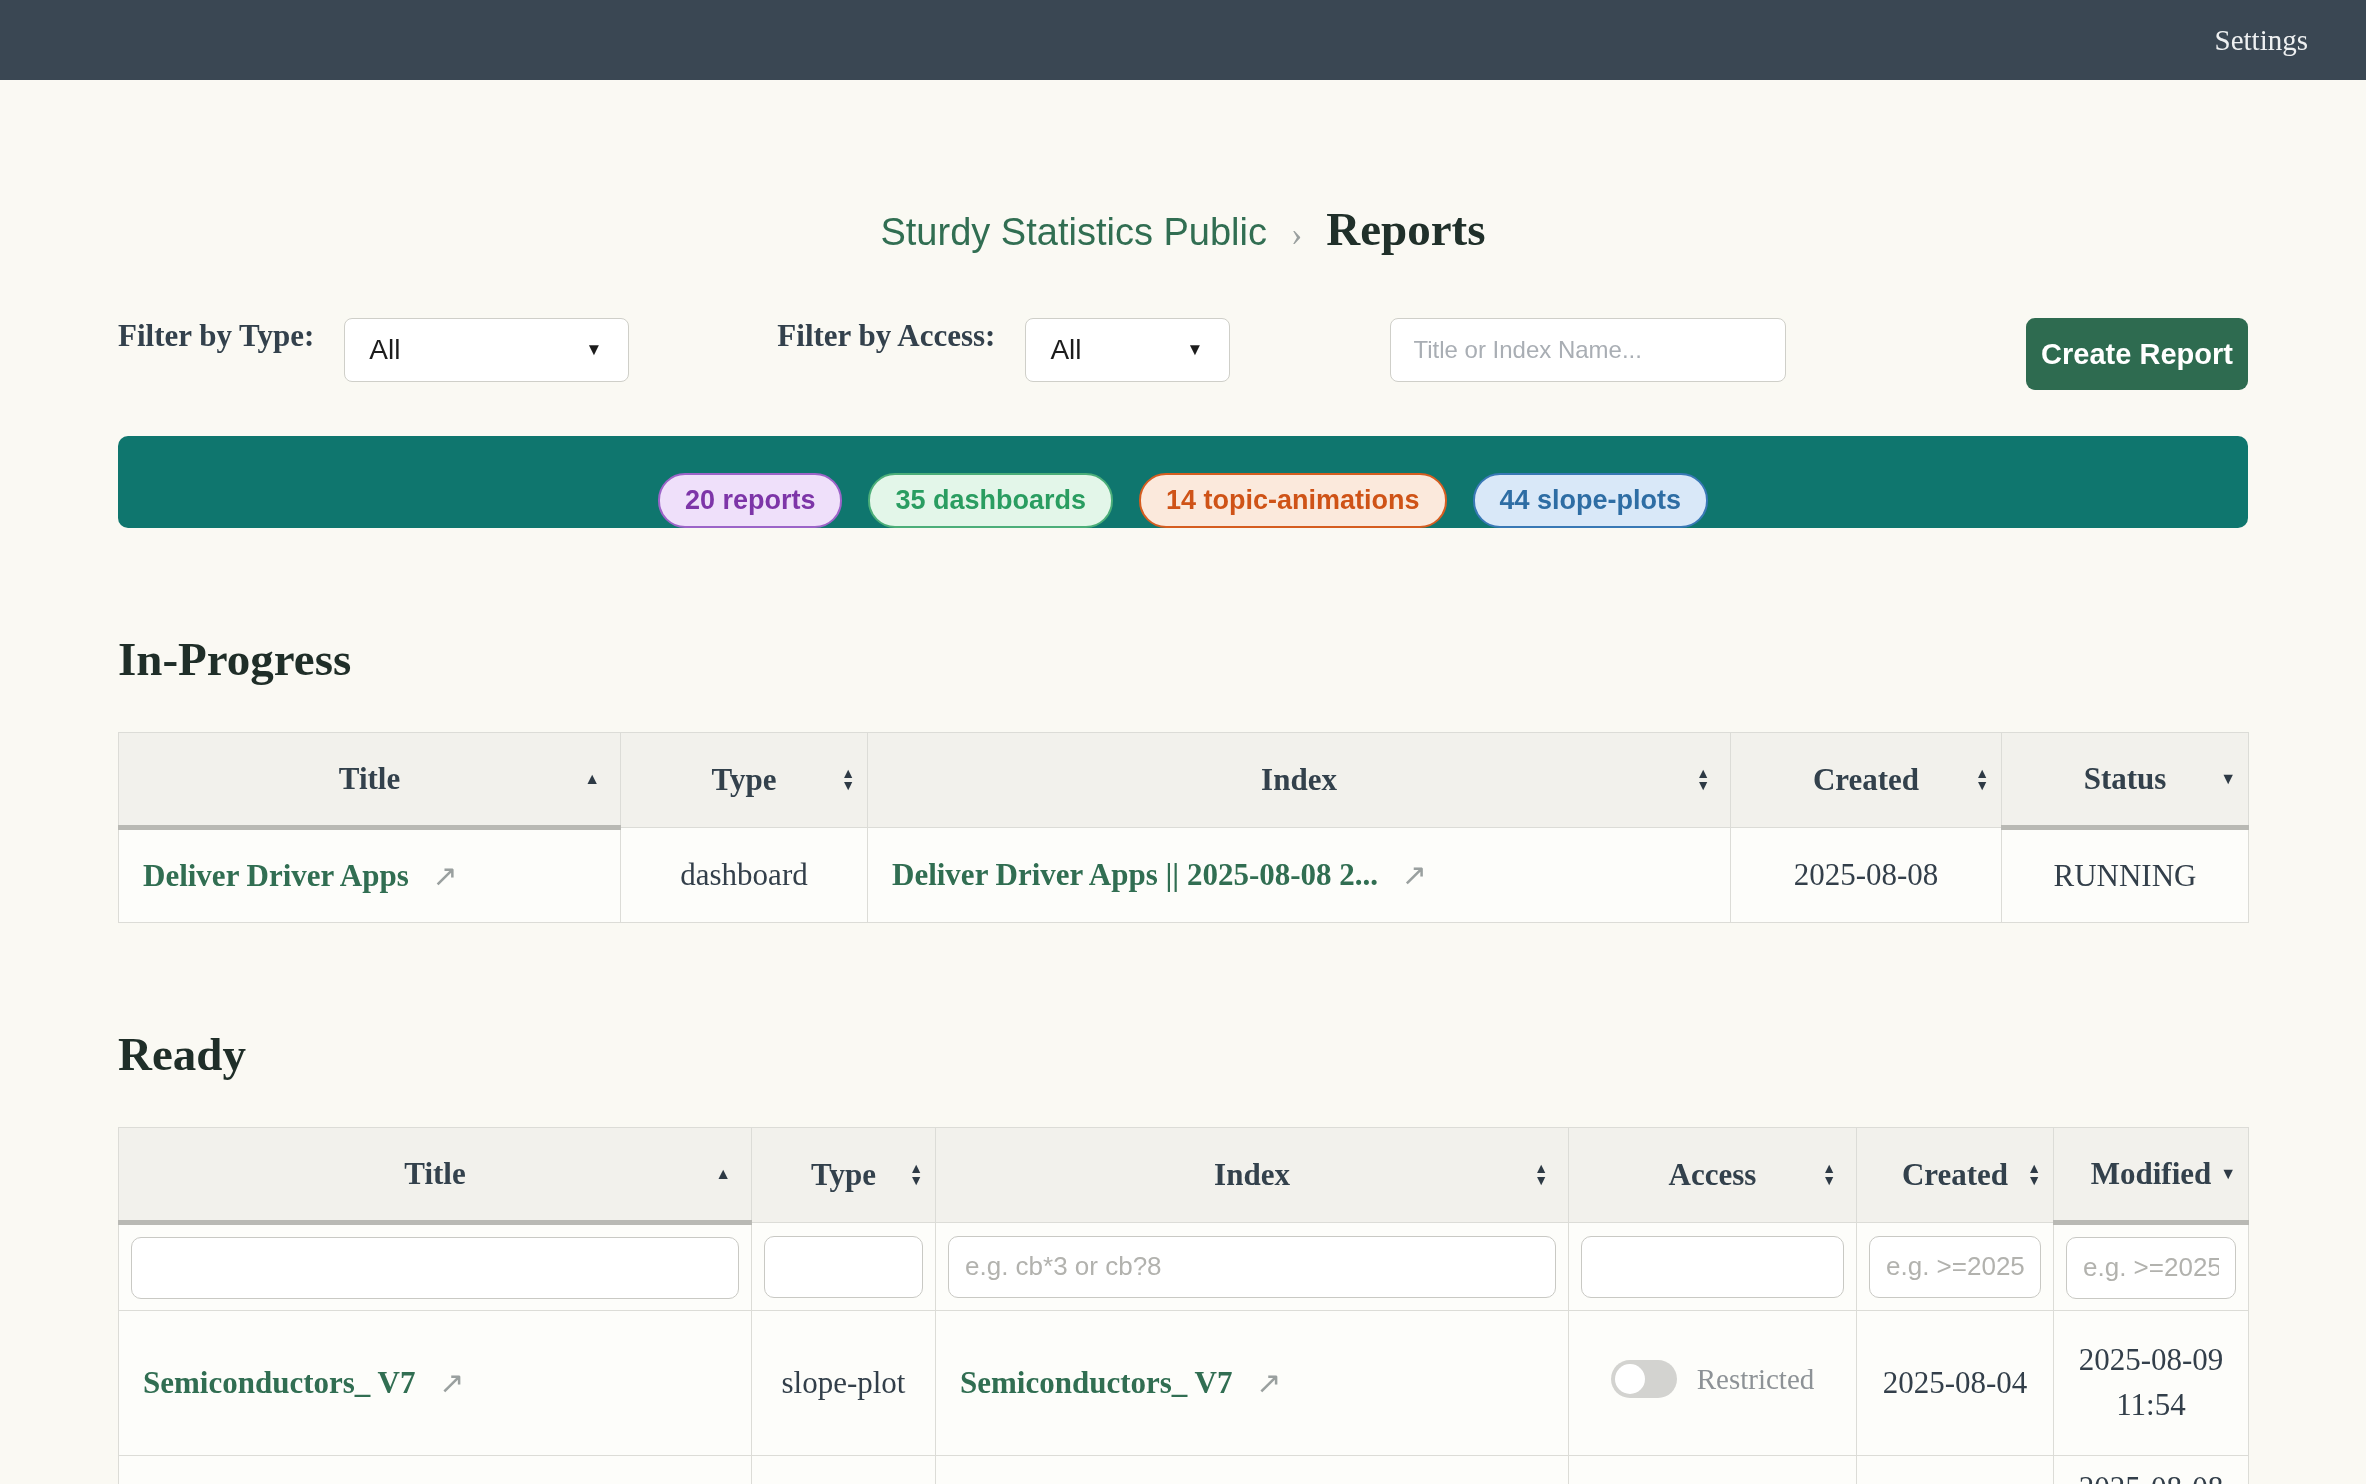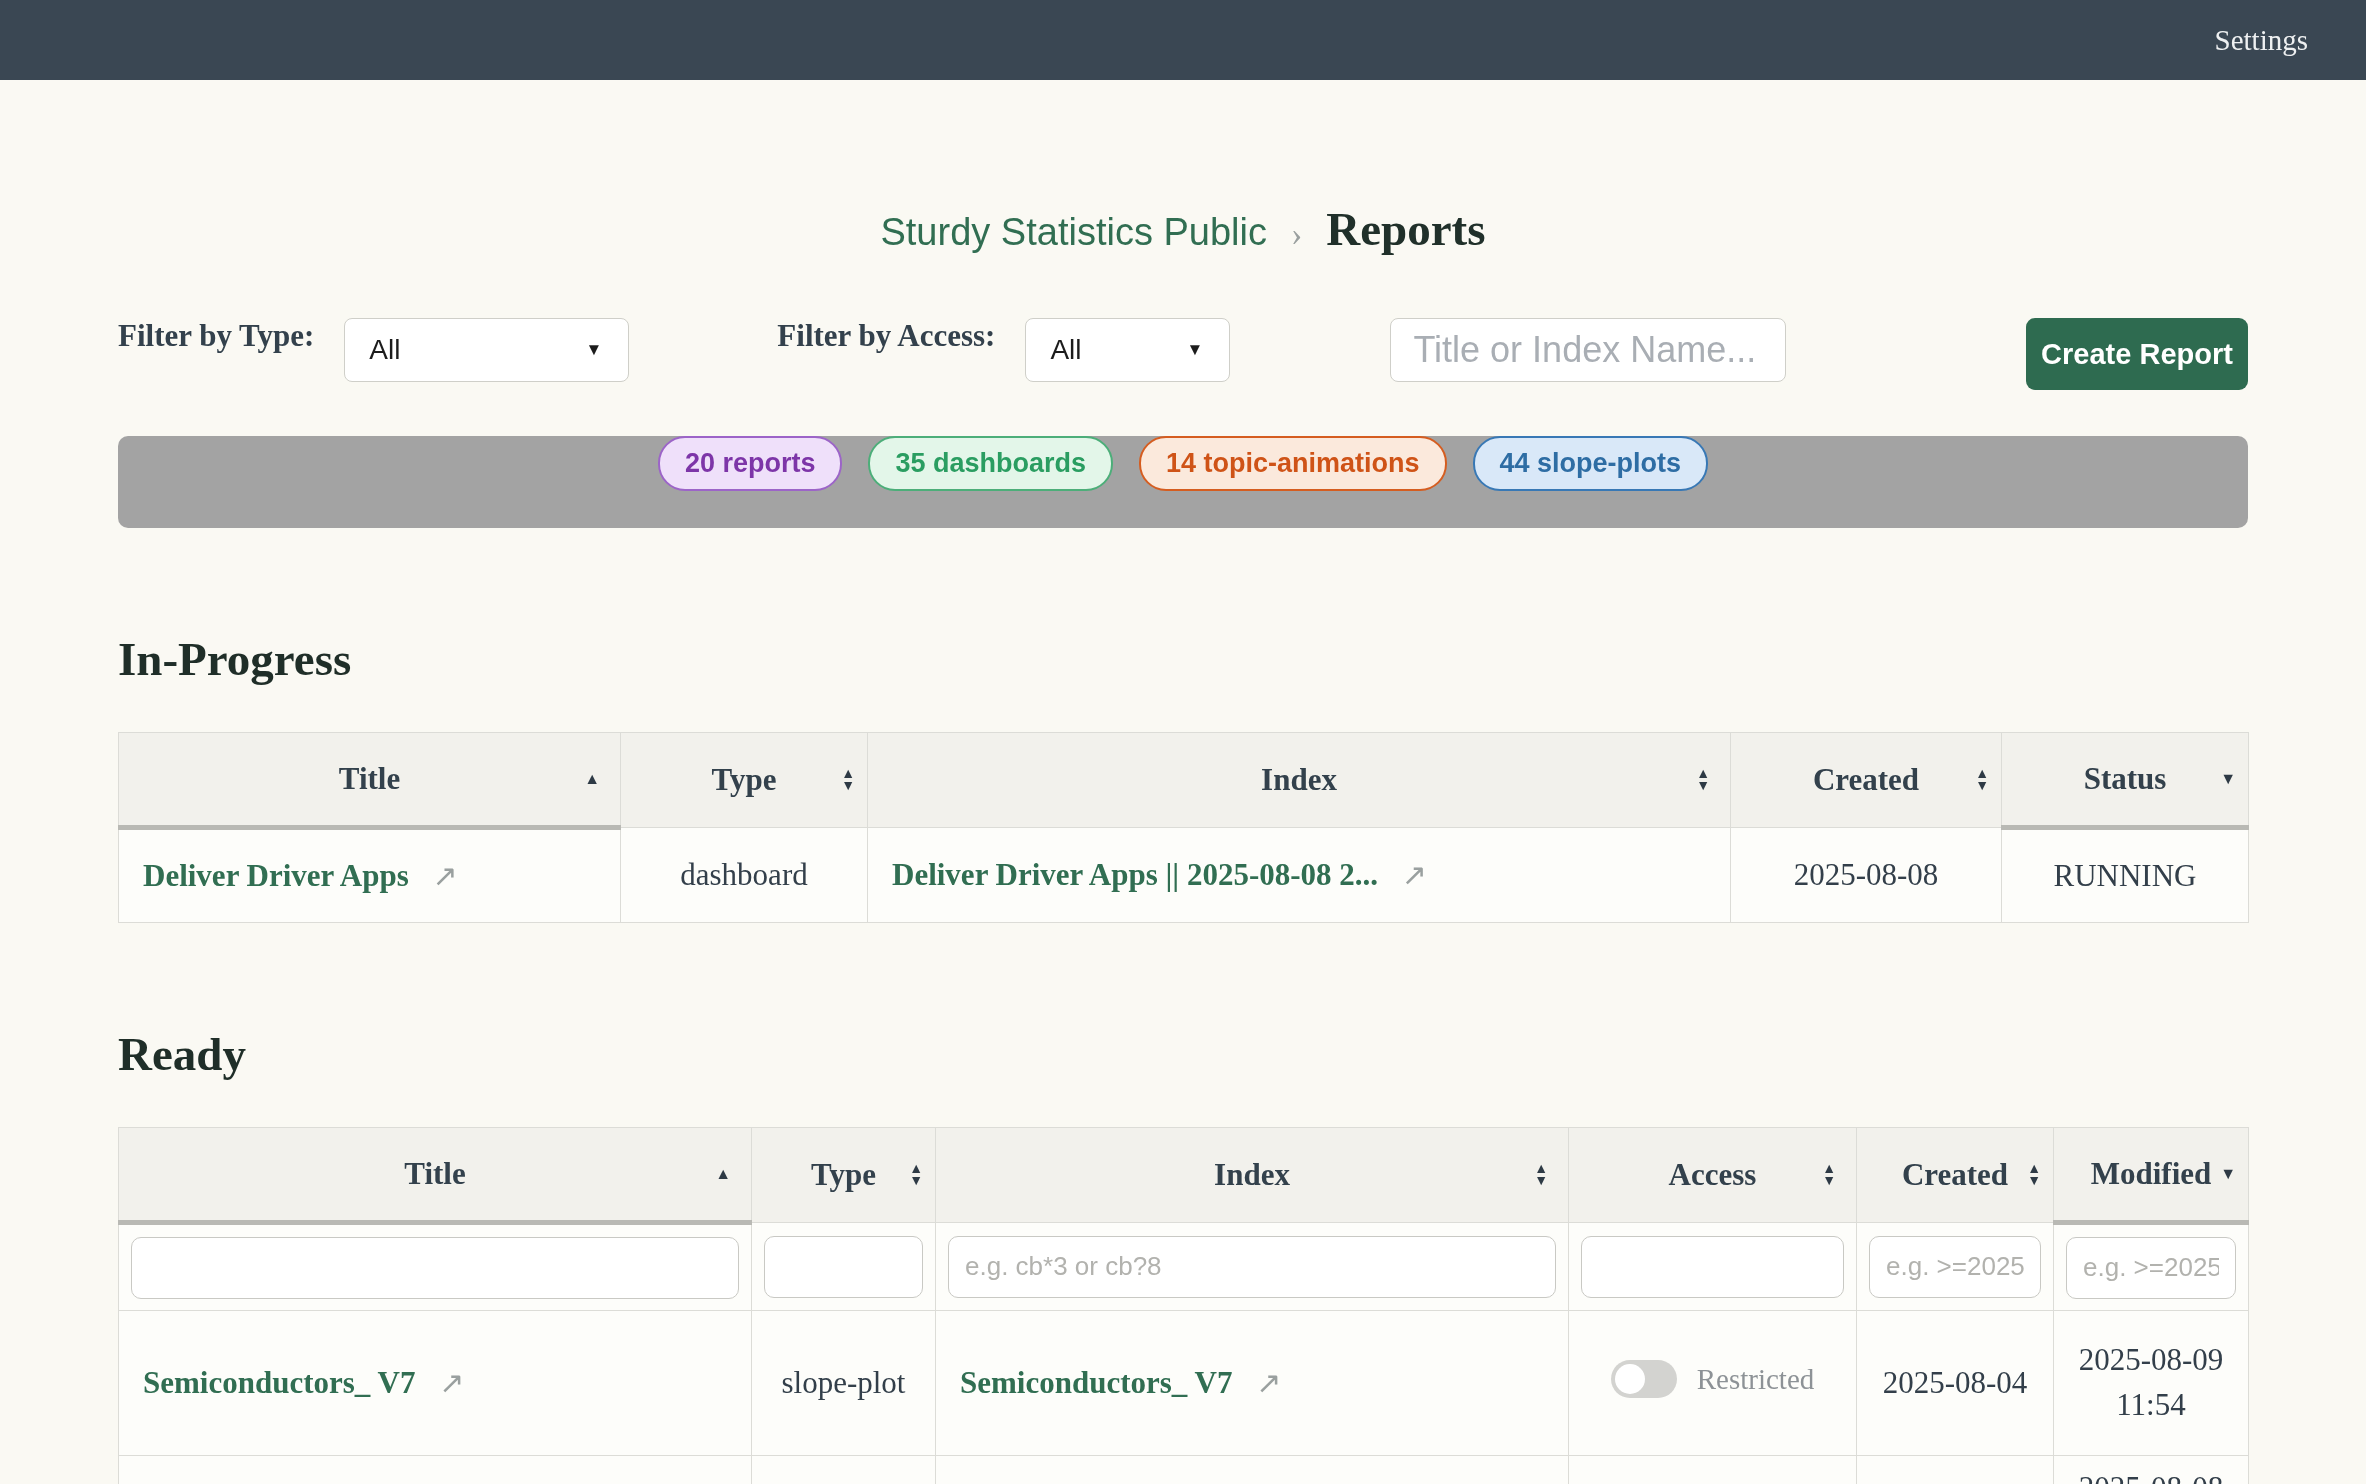--- a/index.html
+++ b/index.html
@@ -42,35 +42,35 @@
     display: flex; align-items: center; padding-left: 24px; cursor: pointer;
     font-family: "Liberation Sans", sans-serif; font-size: 28px; color: #1c1c1c;
     margin-left: 30px;
   }
   .select-box .sel-caret { position: absolute; right: 26px; font-size: 17px; color: #1c1c1c; }
   .select-type { width: 285px; }
   .select-access { width: 205px; }
   .gap1 { width: 148px; } .gap2 { width: 160px; } .gap3 { flex: 1; }
   .search-input {
     width: 396px; height: 64px; border: 1px solid #cfcfc9; border-radius: 8px;
-    background: #fff; font-family: "Liberation Sans", sans-serif; font-size: 36px;
+    background: #fff; font-family: "Liberation Sans", sans-serif; font-size: 24px;
     padding: 0 22px; color: #15803d; outline: none;
   }
   .search-input::placeholder { color: #a9aeb4; }
   .create-btn {
     width: 222px; height: 72px; border: none; border-radius: 9px;
     background: var(--accent-green, #2e6b50); color: #fff;
     font-family: "Liberation Sans", sans-serif; font-size: 29px; font-weight: bold;
     cursor: pointer;
   }
 
   
   .badge-strip {
-    margin-top: 46px; height: 92px; background: #a3a3a3; border-radius: 10px;
-    display: flex; align-items: flex-start; justify-content: center; gap: 26px;
+    margin-top: 46px; height: 92px; background: #0f766e; border-radius: 10px;
+    display: flex; align-items: flex-end; justify-content: center; gap: 26px;
   }
   .badge {
     font-family: "Liberation Sans", sans-serif; font-size: 27px; font-weight: bold;
     padding: 10px 25px; border: 2.5px solid; border-radius: 27px; cursor: pointer;
     background: #fff;
   }
 
   
   .section-heading { margin-top: 104px; font-size: 47px; font-weight: bold; color: #1f2e28; }
   table { border-collapse: collapse; table-layout: fixed; width: 2130px; background: #fdfdfa; }

